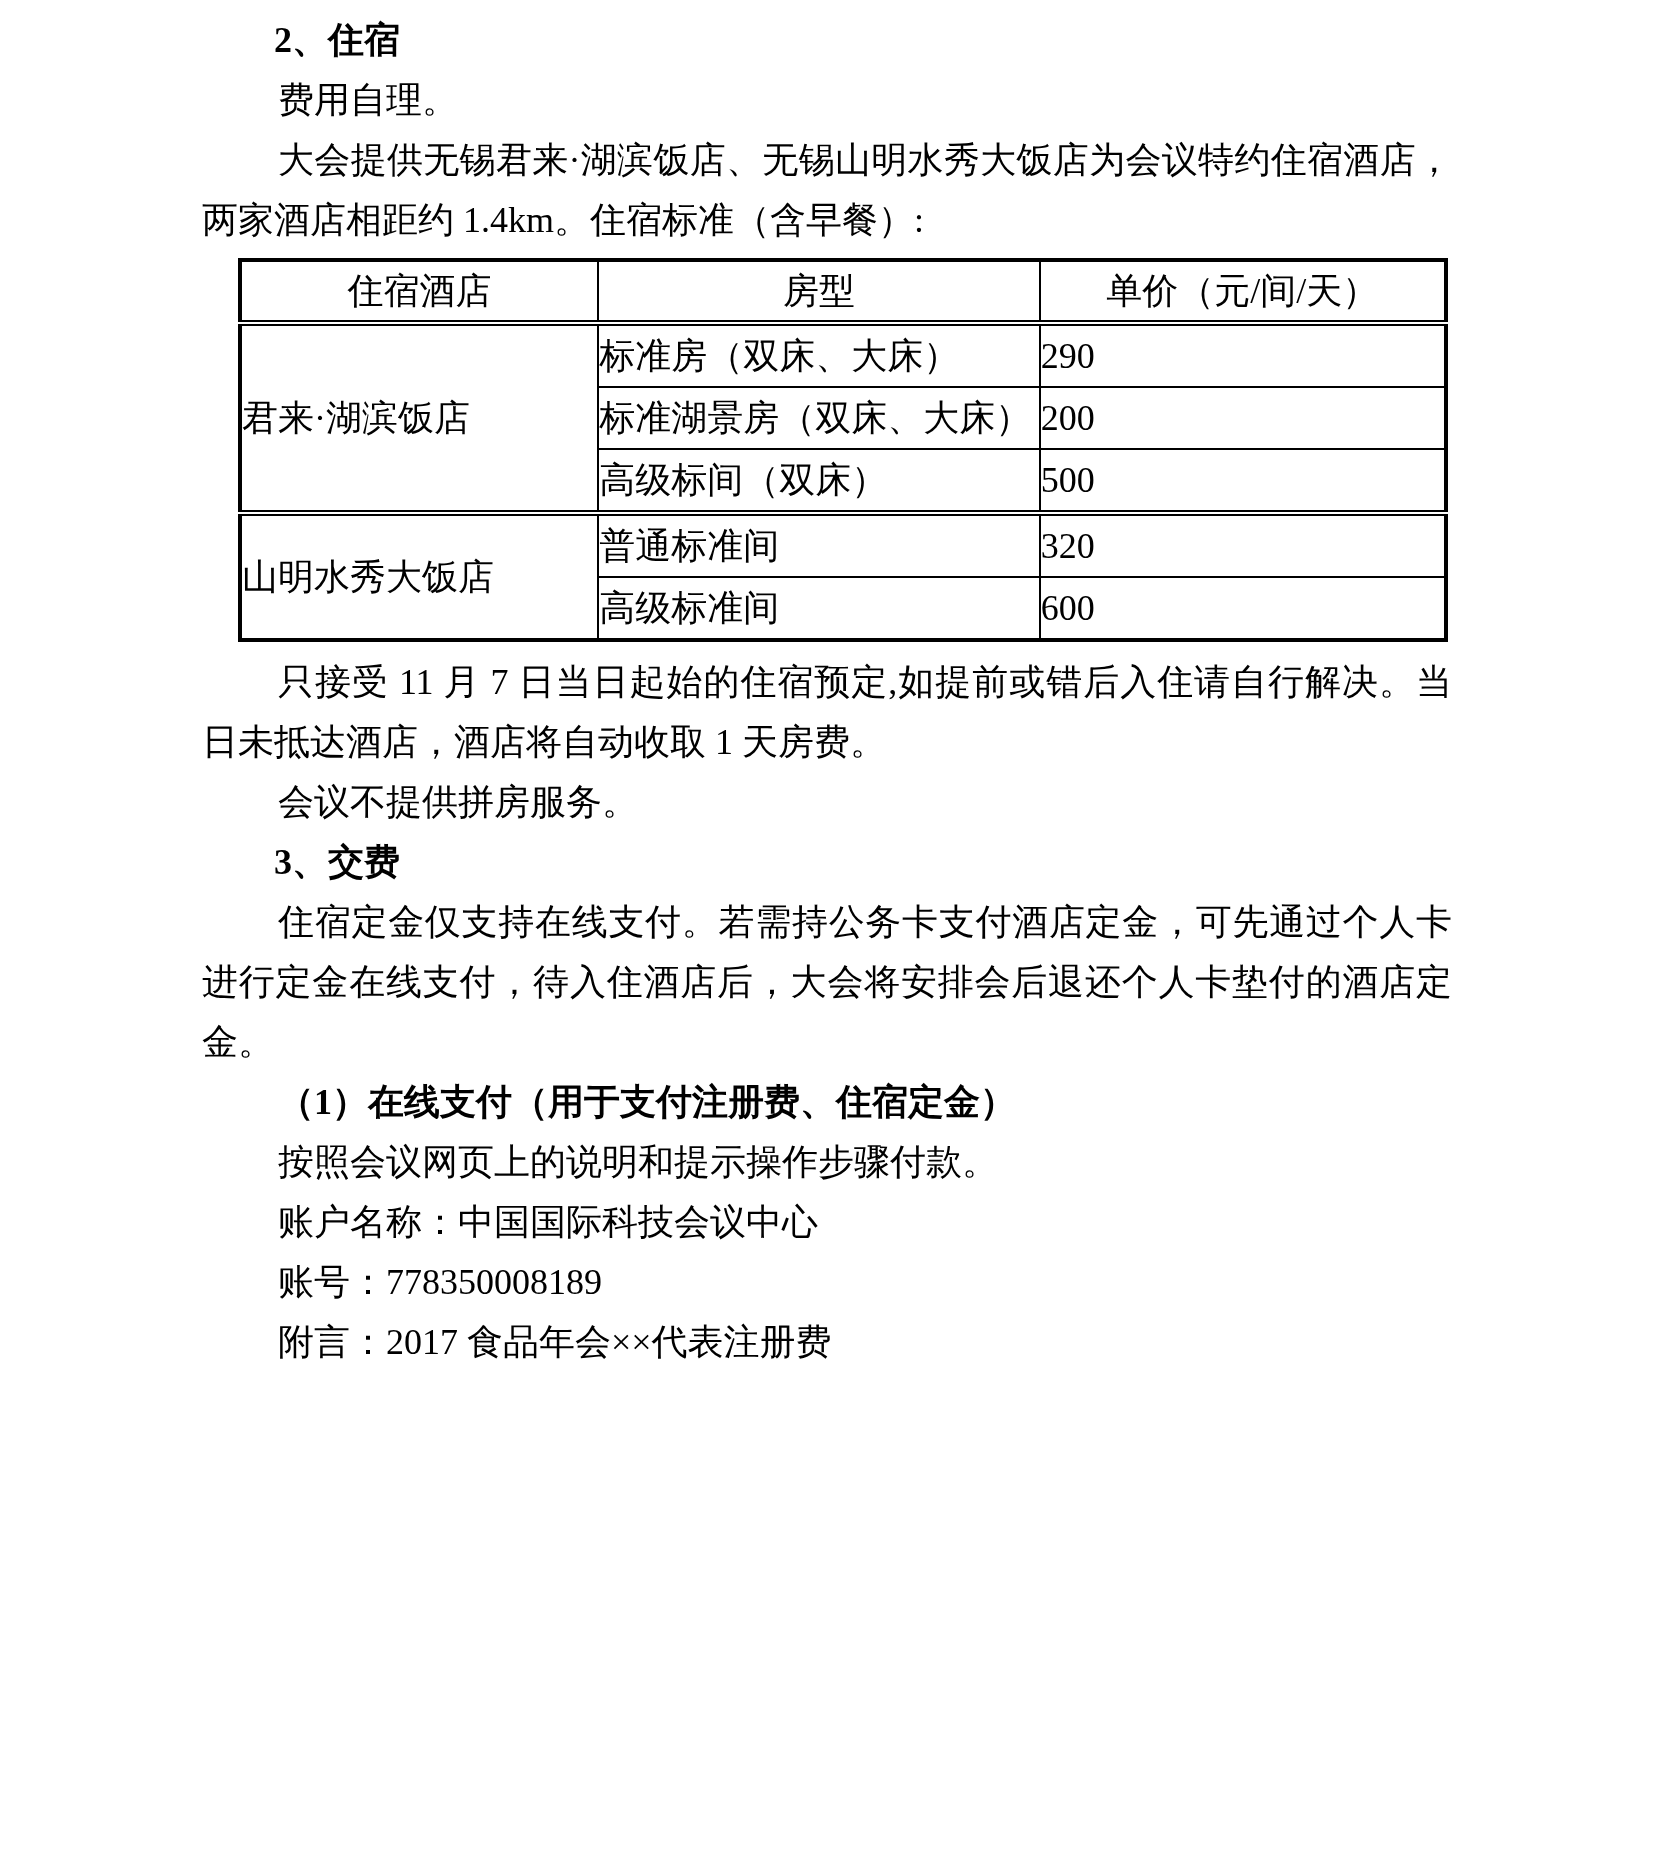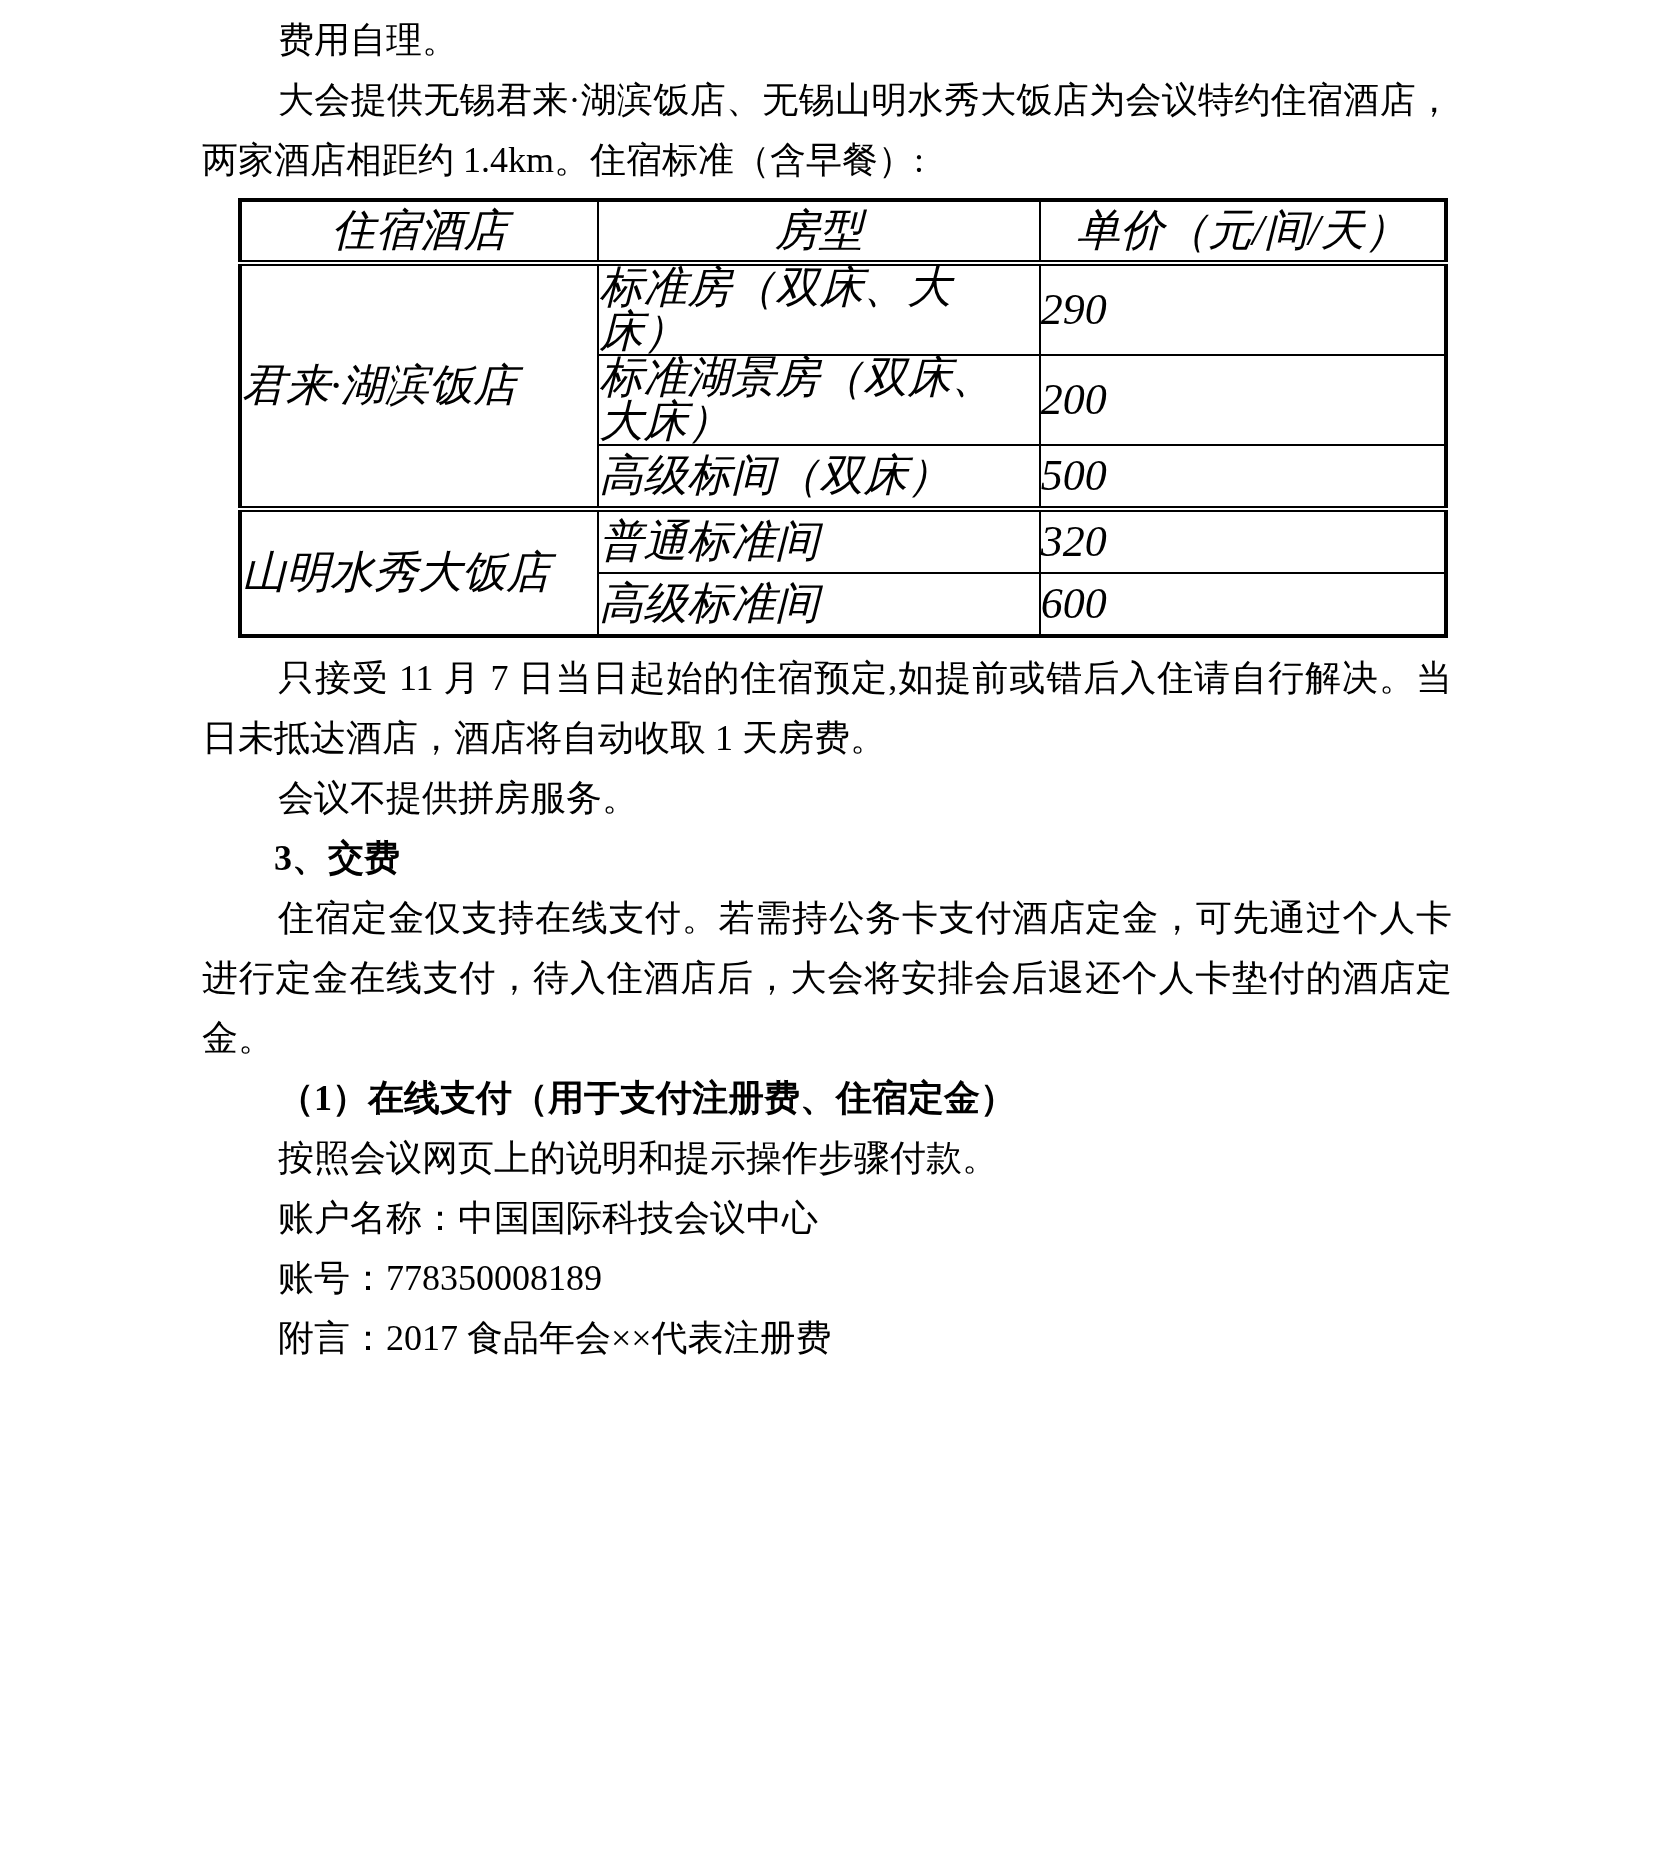--- a/index.html
+++ b/index.html
@@ -47,26 +47,25 @@
     width: 1210px;
     table-layout: fixed;
   }
   table.rates, table.rates td {
     border: 2px solid #000;
   }
   table.rates {
     border-width: 4px;
   }
   table.rates td {
-    font-size: 44px;
+    font-size: 36px;
     line-height: 44px;
     padding: 0;
     vertical-align: middle;
     text-align: left;
-    font-style: italic;
   }
   tr.hdr td {
     height: 58px;
     text-align: center;
     border-bottom: 6px double #000;
   }
   tr.row td { height: 60px; }
   td.hotel {
     text-align: center;
   }
@@ -75,20 +74,21 @@
   }
   tr.hotel-sep td {
     border-top: 6px double #000;
   }
 </style>
 </head>
 <body>
 
 <div class="doc">
 
+  <p class="sec-heading">2、住宿</p>
 
   <p class="indent">费用自理。</p>
 
   <p class="indent">大会提供无锡君来·湖滨饭店、无锡山明水秀大饭店为会议特约住宿酒店，两家酒店相距约 1.4km。住宿标准（含早餐）:</p>
 
   <table class="rates">
     <colgroup>
       <col style="width:357px">
       <col style="width:440px">
       <col style="width:405px">

